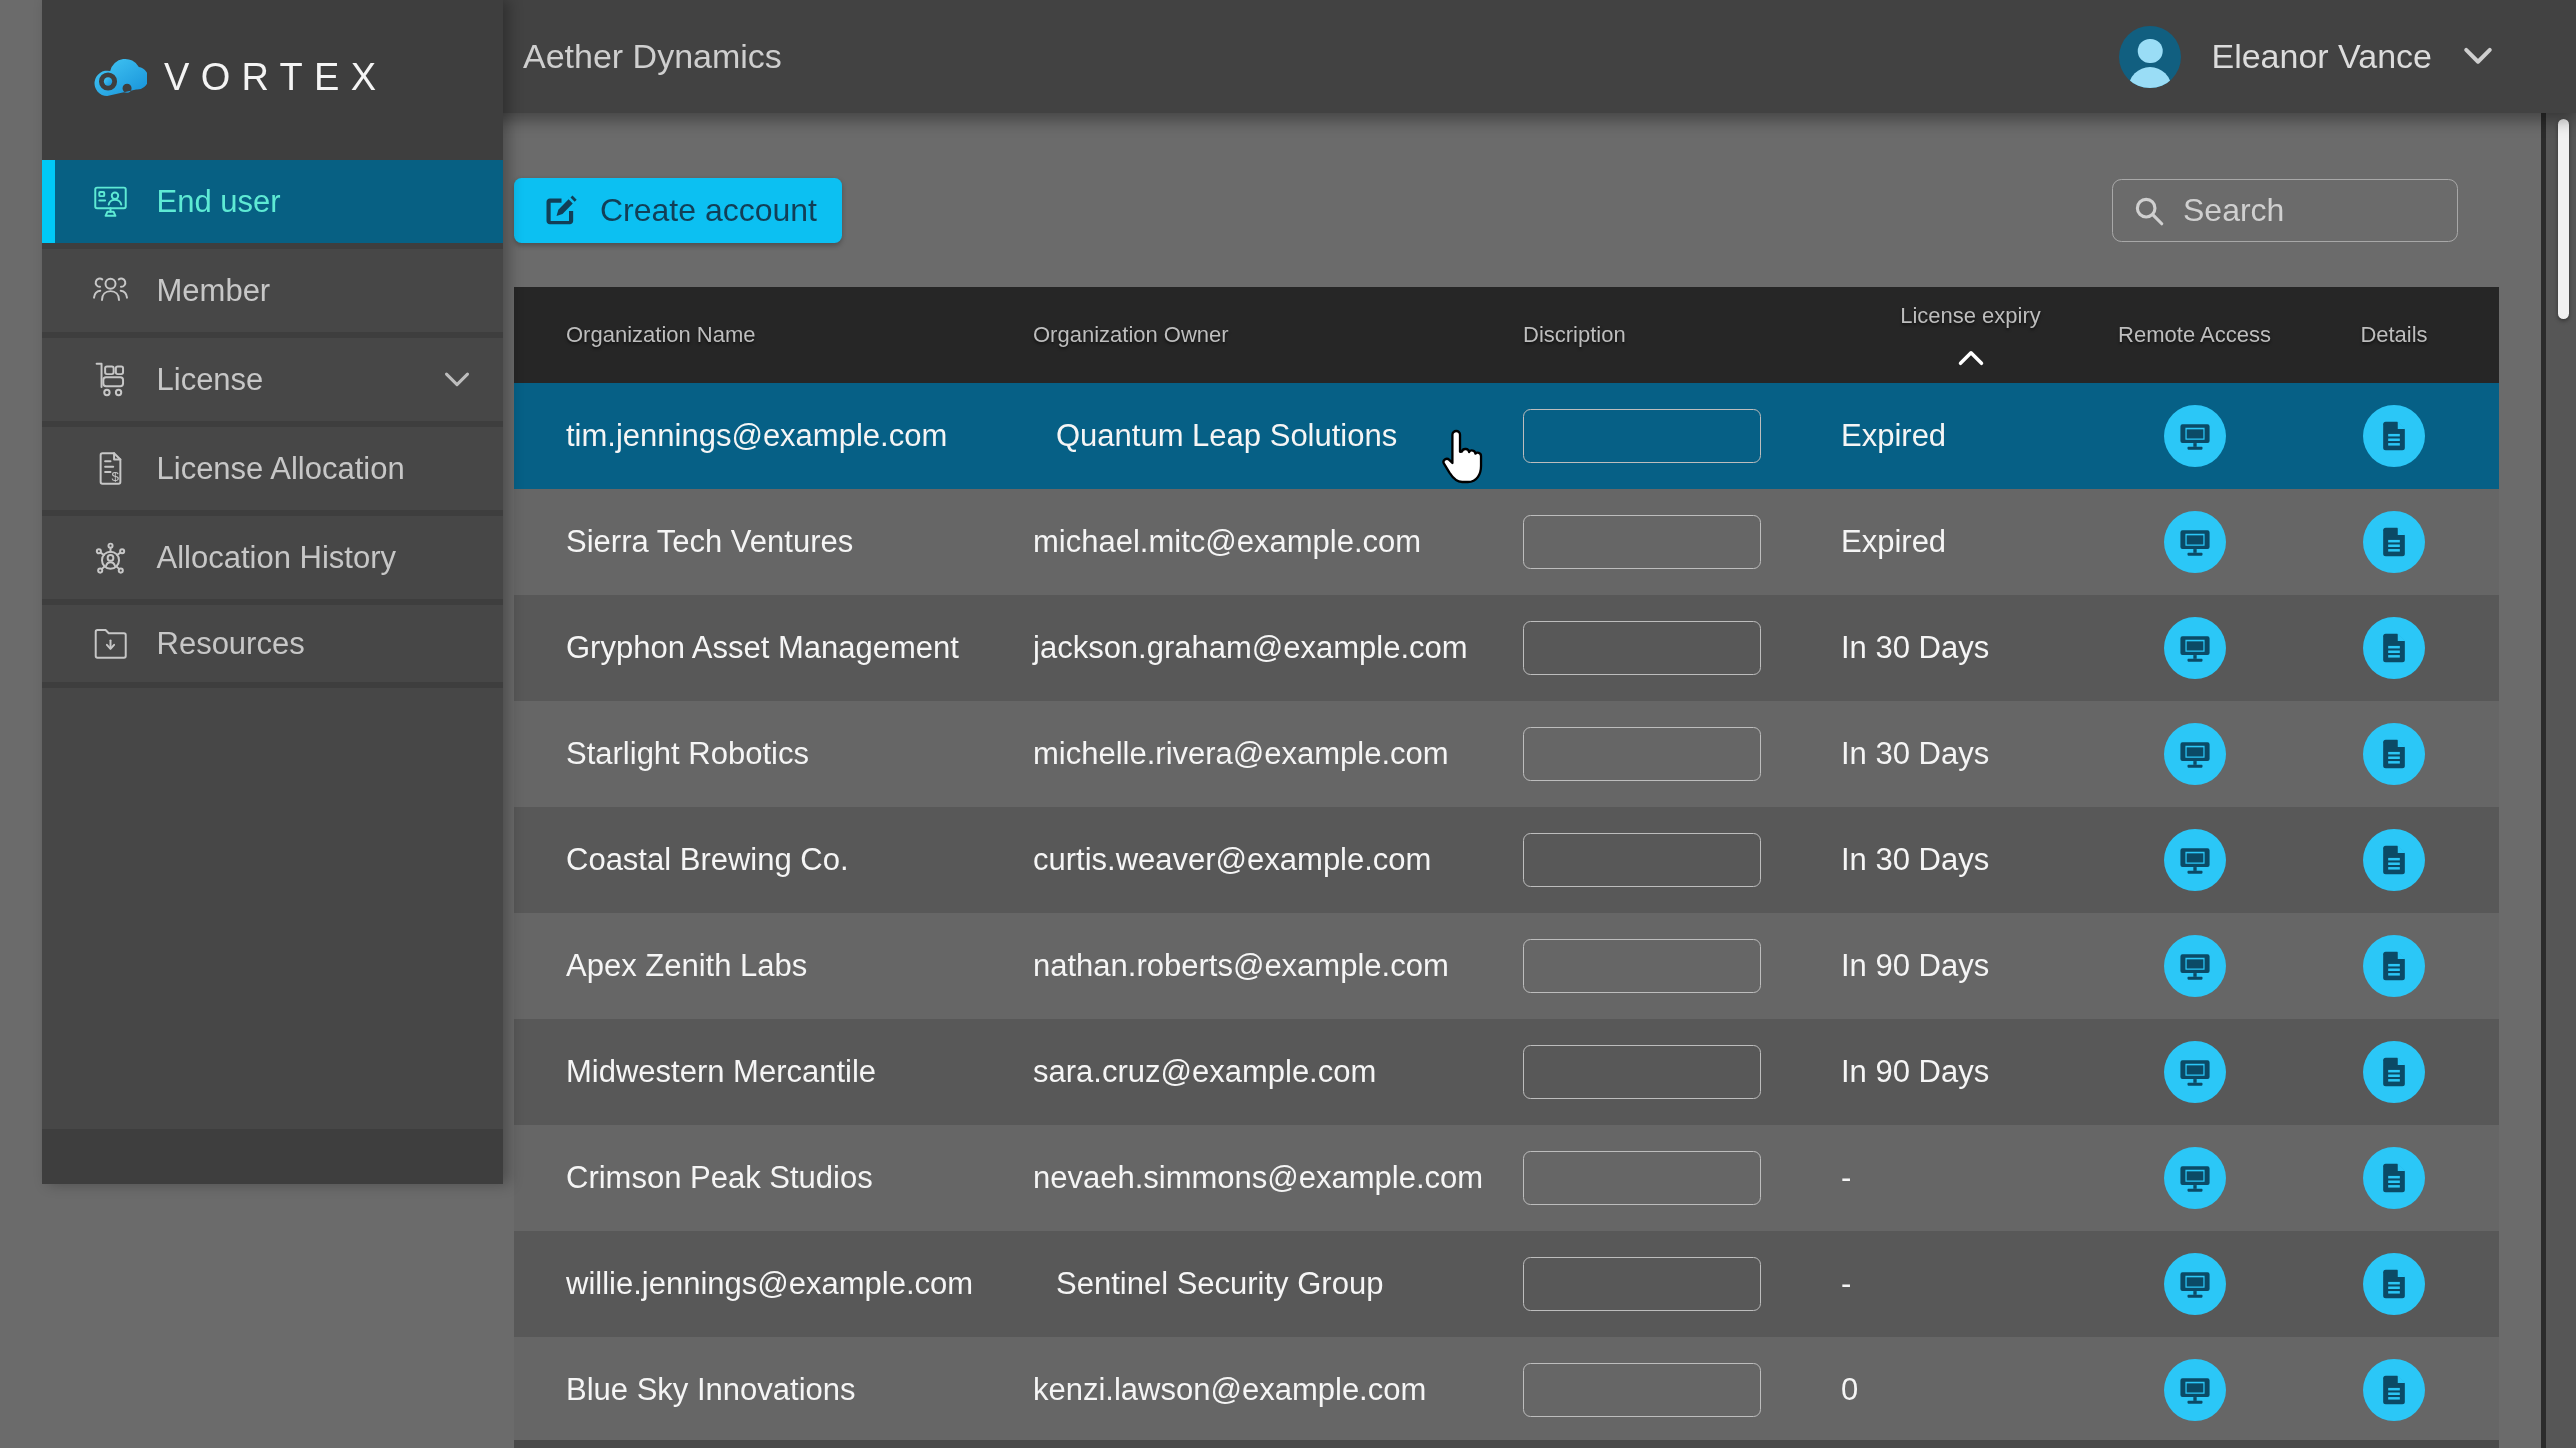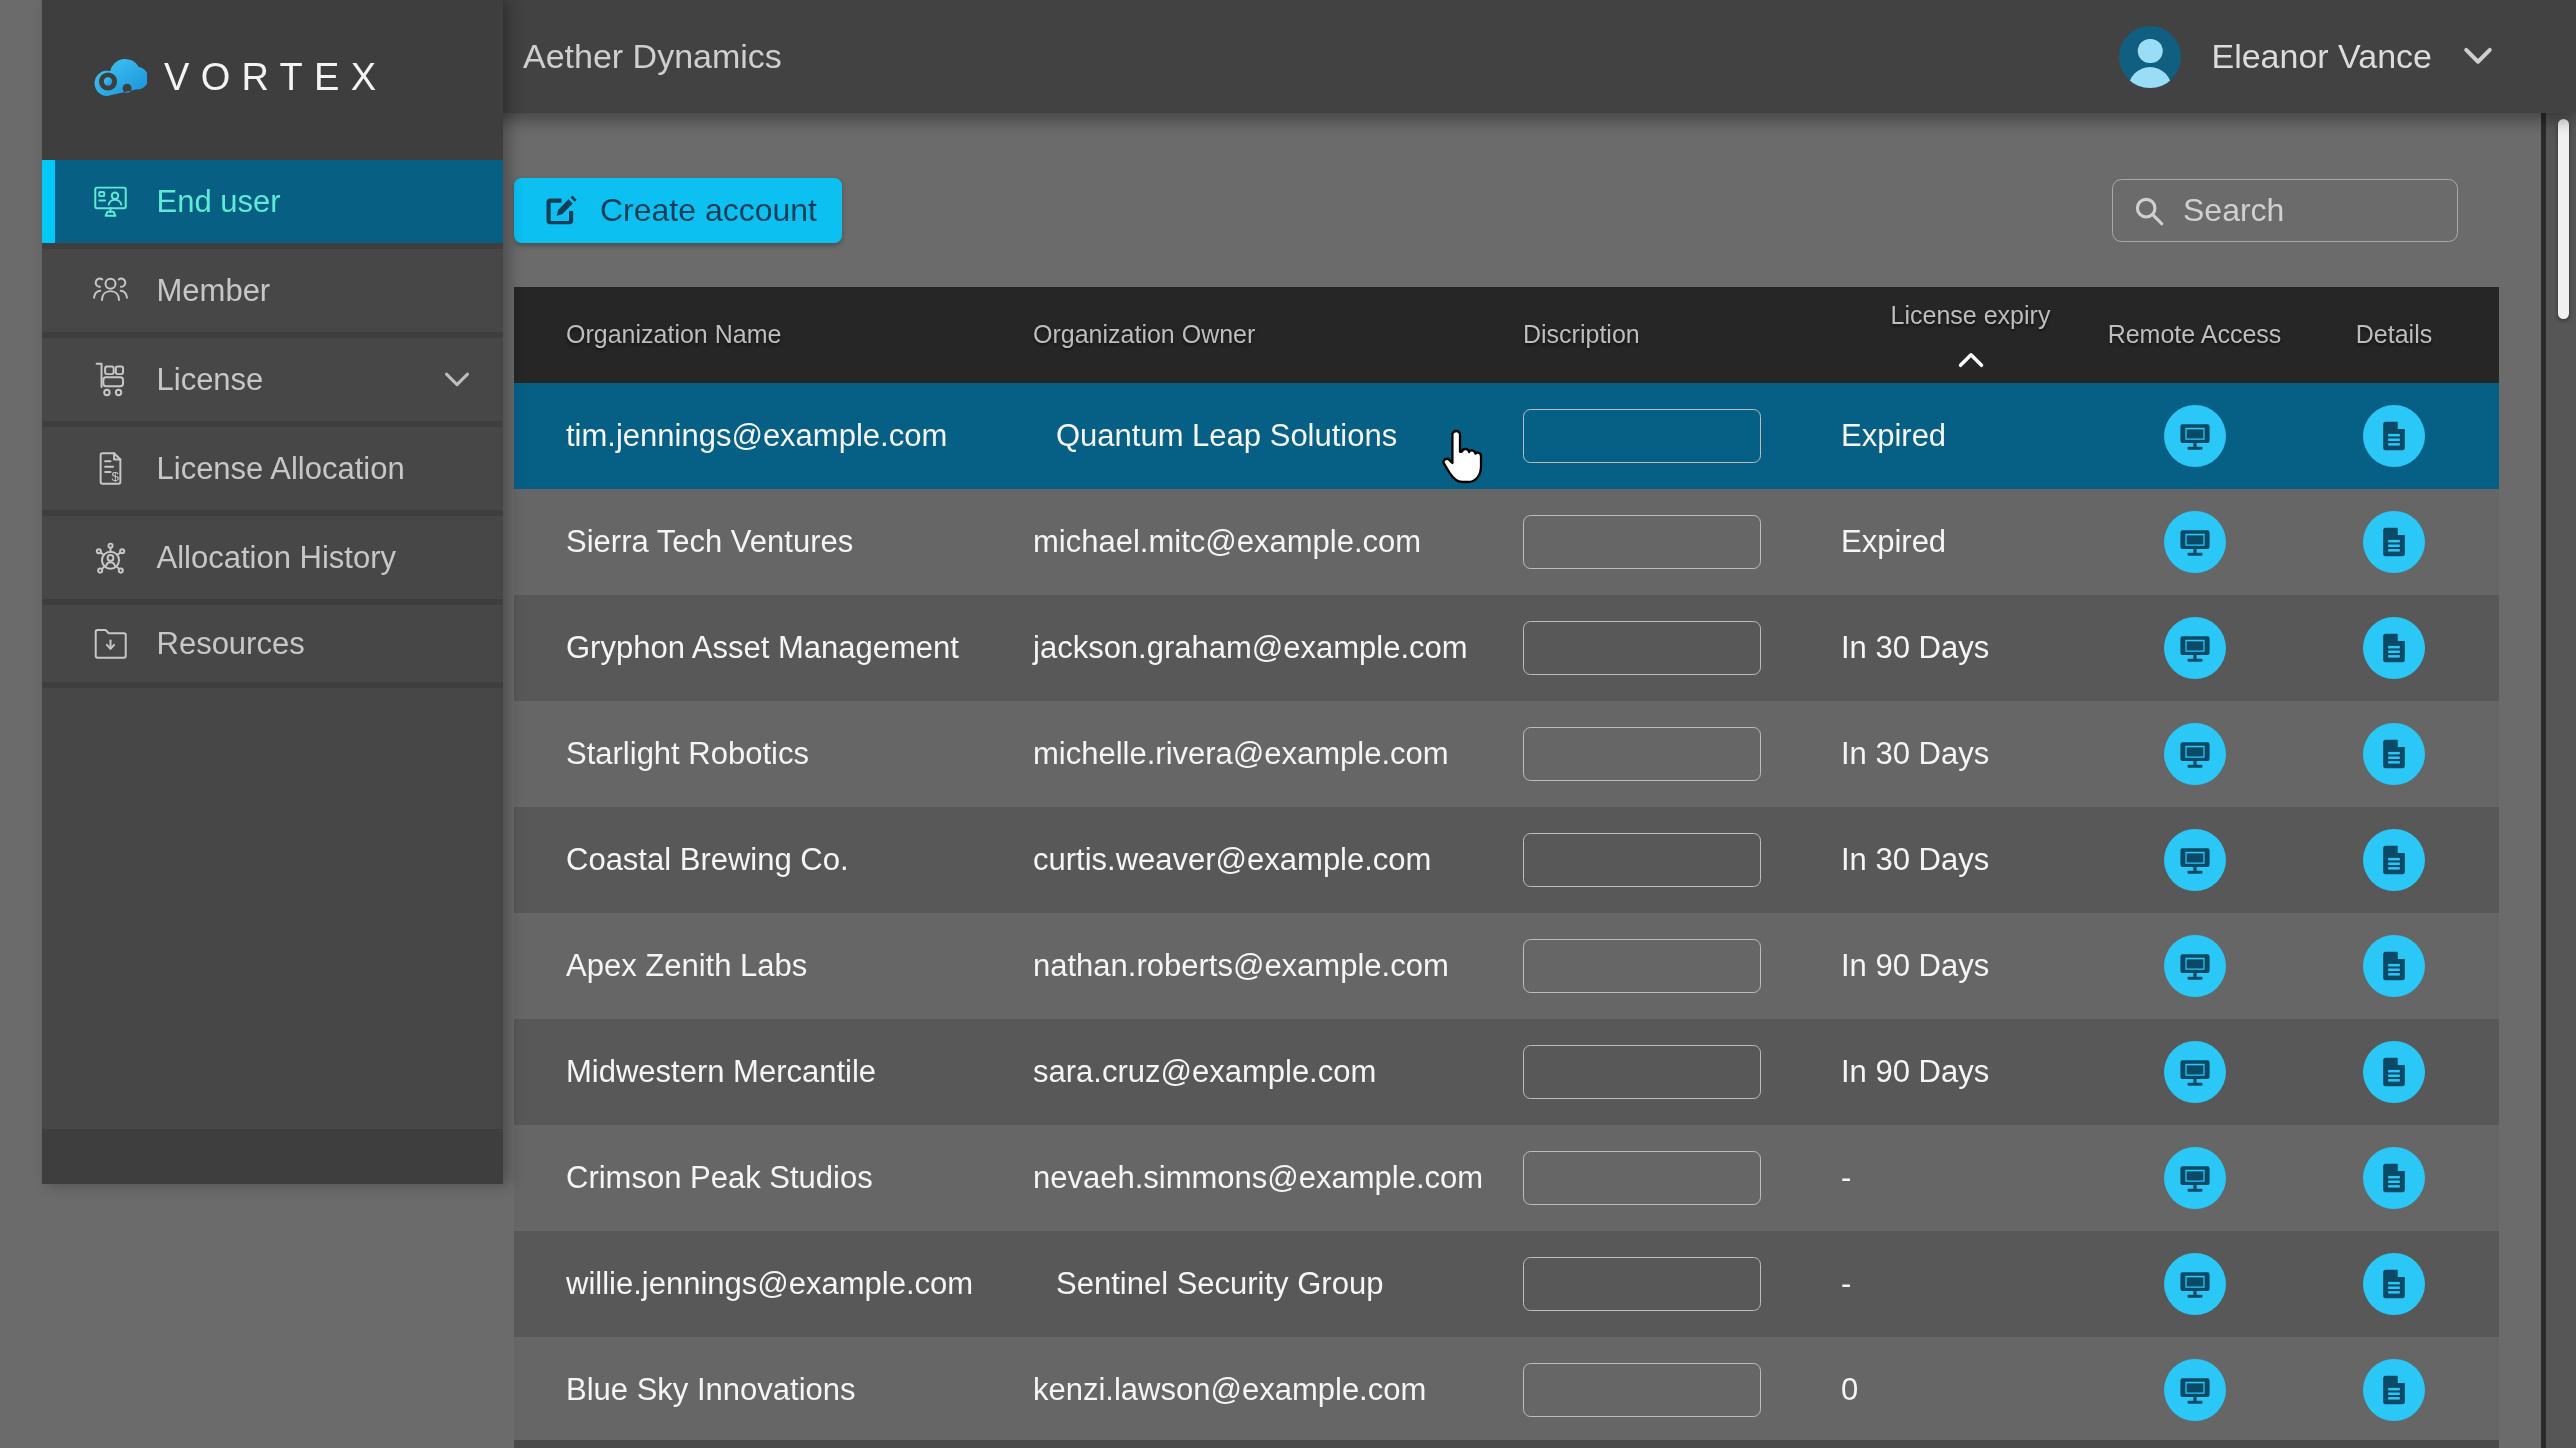--- a/index.html
+++ b/index.html
@@ -45,21 +45,21 @@
               border:none; border-radius:7.5px; color:var(--btn_text); font-size:32px; font-family:inherit;
               display:flex; align-items:center; justify-content:center; gap:21px; cursor:pointer;
               box-shadow:0 2.8px 5.7px rgba(0,0,0,.25);}
   .search-box{position:absolute; left:1651px; top:66px; width:346px; height:63px; border:1.9px solid #A8A8A8;
               border-radius:9.4px; display:flex; align-items:center; padding:0 19px; gap:17px;}
   .search-box input{flex:1; background:transparent; border:none; outline:none; color:#EDEDED; font-size:32px; font-family:inherit;}
   .search-box input::placeholder{color:#D0D0D0;}
 
   
   .table{position:absolute; left:53px; top:174px; width:1985px;}
-  .thead{display:flex; height:96px; background:var(--header_bg); align-items:center; color:#BDBDBD; font-size:25px;}
+  .thead{display:flex; height:96px; background:var(--header_bg); align-items:center; color:#BDBDBD; font-size:22px;}
   .thead .cell{text-shadow:0 1.9px 2.8px rgba(0,0,0,.55); line-height:1.18;}
   .cell{padding-left:52px;}
   .c0{width:467px;} .c1{width:490px;} .c2{width:318px;} .c3{width:311px;}
   .c4{width:189px; padding-left:0; text-align:left; display:flex; align-items:center; justify-content:center;}
   .c5{width:210px; padding-left:0; text-align:center; display:flex; align-items:flex-end; justify-content:center;}
   .thead .c3{display:flex; align-items:center; gap:19px;flex-direction:column;}
   .row{display:flex; height:106px; align-items:center; color:var(--text_light); font-size:31px; cursor:pointer;}
   .row:nth-child(odd){background:var(--row_dark);}
   .row:nth-child(even){background:var(--row_light);}
   .row.selected{background:var(--selected_row);}

